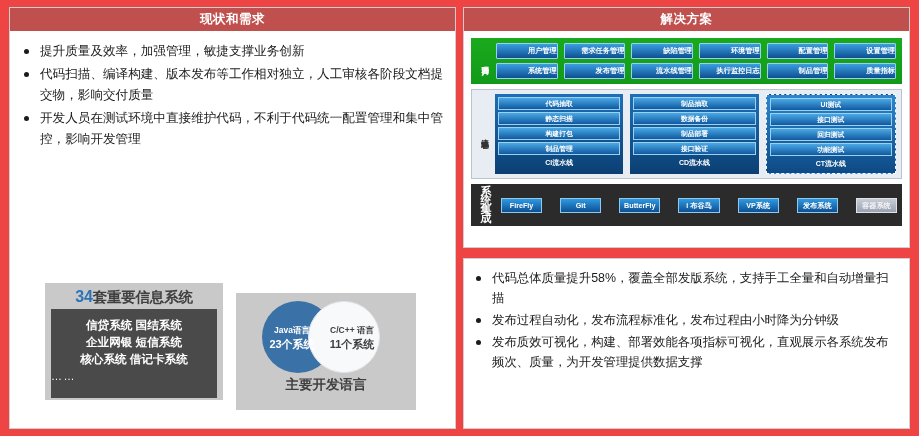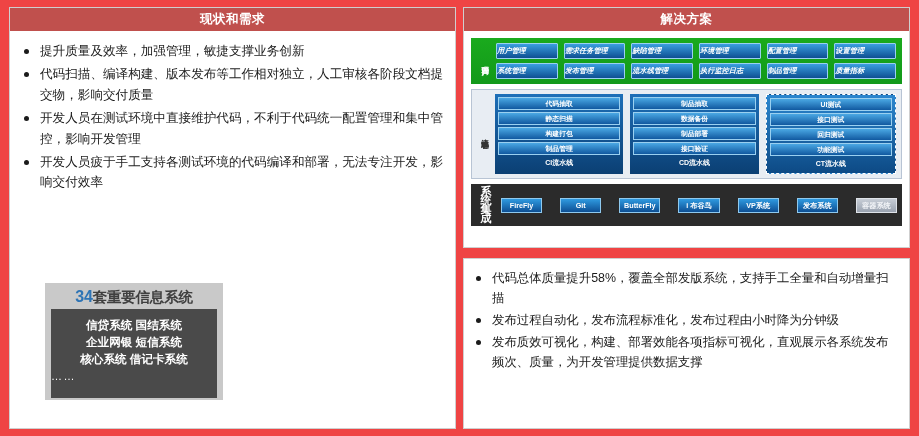--- a/index.html
+++ b/index.html
@@ -72,24 +72,23 @@
           padding:5px 6px; display:flex; align-items:stretch; }
   #mgmt-label { width:16px; color:#ffffff; font-size:7.5px; font-weight:bold;
                 line-height:9.5px; text-align:center; display:flex; align-items:center;
                 justify-content:center; }
   #mgmt-label span { writing-mode:vertical-rl; letter-spacing:.5px; }
   #mgmt-grid { flex:1; display:grid; grid-template-columns:repeat(6,1fr);
                gap:4px 6px; margin-left:3px; }
   .btn-blue {
     background:linear-gradient(#3a9fe0,#0e4f92);
     border:1px solid #9ad0f0; color:#ffffff;
-    font-size:7.2px; font-weight:bold; text-align:left;
+    font-size:7.2px; font-weight:bold; text-align:right;
     height:16px; line-height:14px; white-space:nowrap; overflow:hidden;
     border-radius:1px;
-    font-style:italic;
   }
 
   
   #pipe-row { display:flex; gap:7px; margin-top:5px; }
   #pipe-box { flex:1 1 62%; background:#e8edf3; border:1px solid #b8c4d4;
               padding:4px 5px; display:flex; }
   #pipe-label { width:15px; color:#333; font-size:7.6px; font-weight:bold;
                 display:flex; align-items:center; justify-content:center; }
   #pipe-label span { writing-mode:vertical-rl; line-height:10px; letter-spacing:.5px; }
   #pipe-cols { flex:1; display:flex; gap:7px; margin-left:3px; }
@@ -132,35 +131,49 @@
 
 <div class="slide">
 
   <div class="panel" id="left-panel">
     <div class="panel-head">现状和需求</div>
     <div class="panel-body">
       <ul class="bullets">
         <li>提升质量及效率，加强管理，敏捷支撑业务创新</li>
         <li>代码扫描、编译构建、版本发布等工作相对独立，人工审核各阶段文档提交物，影响交付质量</li>
         <li>开发人员在测试环境中直接维护代码，不利于代码统一配置管理和集中管控，影响开发管理</li>
-        <li>开发人员疲于手工支持各测试环境的代码编译和部署，无法专注开发，影响交付效率</li>
       </ul>
 
       <div id="info-block">
         <div id="info-title">
           <span class="num">34</span><span>套</span><span>重要信息系统</span>
         </div>
         <div id="info-dark">
           <div class="row">信贷系统  国结系统</div>
           <div class="row">企业网银  短信系统</div>
           <div class="row">核心系统  借记卡系统</div>
           <div class="dots">……</div>
         </div>
       </div>
 
+      <div id="venn-block">
+        <div id="venn-wrap">
+          <div class="circle" id="circle-left"></div>
+          <div class="circle" id="circle-right"></div>
+          <div class="circ-txt" id="txt-left">
+            <div class="circ-l1">Java语言</div>
+            <div class="circ-l2">23个系统</div>
+          </div>
+          <div class="circ-txt" id="txt-right">
+            <div class="circ-l1">C/C++ 语言</div>
+            <div class="circ-l2">11个系统</div>
+          </div>
+        </div>
+        <div id="venn-cap">主要开发语言</div>
+      </div>
     </div>
   </div>
 
   <div class="panel" id="sol-panel">
     <div class="panel-head">解决方案</div>
     <div class="panel-body">
 
       <div id="mgmt">
         <div id="mgmt-label">
           <span>管理门户</span>

